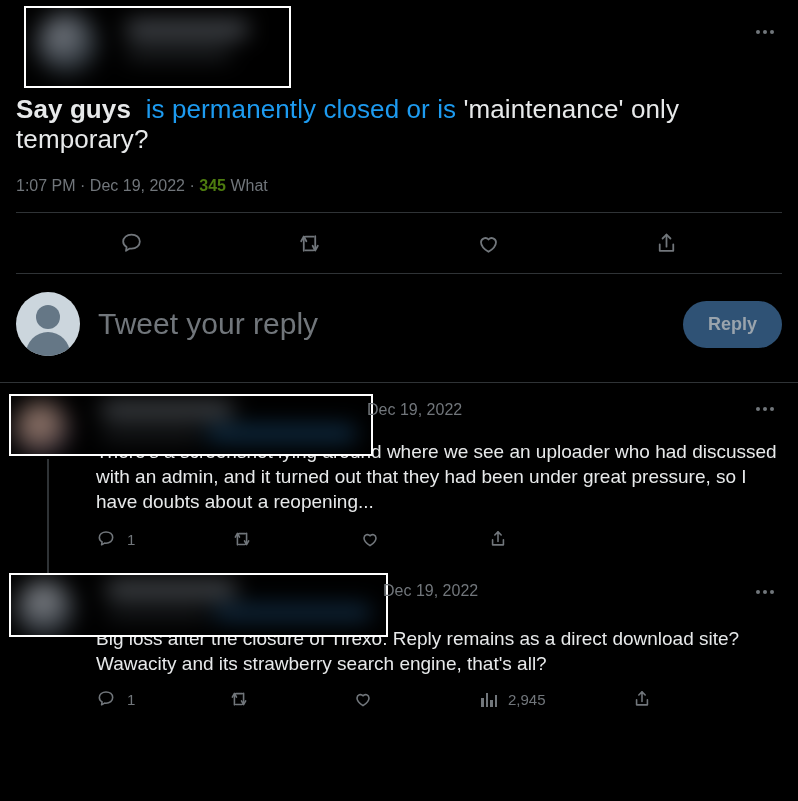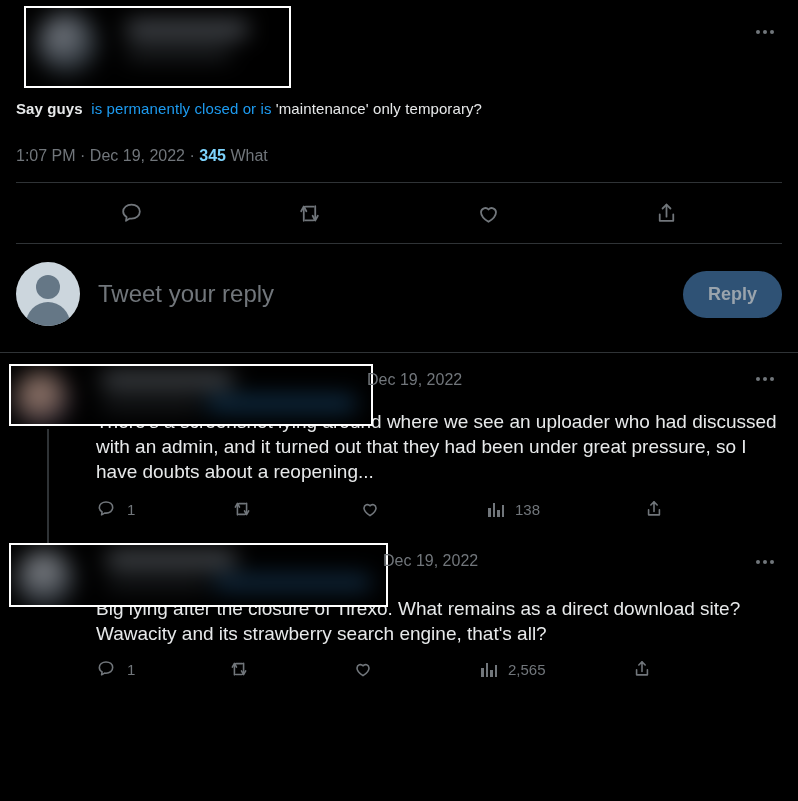--- a/index.html
+++ b/index.html
@@ -49,21 +49,21 @@
     filter: blur(11px);
   }
   .r-avatar {
     position: absolute; border-radius: 50%;
   }
   .r-name, .r-handle, .r-reply {
     position: absolute; border-radius: 6px;
   }
 
   .tweet-text {
-    font-size: 15px;
+    font-size: 26px;
     line-height: 30px;
     color: #e7e9ea;
     letter-spacing: 0.1px;
     padding-top: 2px;
   }
   .tweet-text .bold { font-weight: 700; }
   .link { color: #1d9bf0; }
   a.link { text-decoration: none; cursor: pointer; }
 
   .translate {
@@ -74,21 +74,21 @@
     cursor: pointer;
     display: inline-block;
   }
 
   .meta-row {
     font-size: 16px;
     color: #71767b;
     margin-top: 23px;
     margin-bottom: 17px;
   }
-  .meta-row .strong { color: #7dd3fc; font-weight: 700; }
+  .meta-row .strong { color: #4d7c0f; font-weight: 700; }
 
   .actions-main {
     display: flex;
     height: 60px;
     align-items: center;
     padding: 0 26px;
   }
   .actions-main .act {
     flex: 1; display: flex; justify-content: center;
     cursor: pointer;
@@ -107,21 +107,21 @@
   .avatar-default .head {
     position: absolute; width: 24px; height: 24px; border-radius: 50%;
     background: #657786; left: 20px; top: 13px;
   }
   .avatar-default .body {
     position: absolute; width: 44px; height: 30px;
     border-radius: 22px 22px 0 0; background: #657786;
     left: 10px; top: 40px;
   }
   .composer-placeholder {
-    flex: 1; font-size: 24px; color: #71767b;
+    flex: 1; font-size: 30px; color: #71767b;
     cursor: text;
   }
   .reply-btn {
     background: #2f5275;
     color: #9aa4ad;
     font-size: 18px; font-weight: 700;
     border: none; border-radius: 999px;
     padding: 13px 25px;
     cursor: default;
   }
@@ -296,29 +296,20 @@
       <span></span>
     </div>
     <div class="act" style="width:128px;">
       <span class="icon">
         <svg width="20" height="20" viewBox="0 0 24 24" fill="none" stroke="#71767b" stroke-width="1.9">
           <path d="M12 20s-7.2-4.6-7.2-9.3A4.1 4.1 0 0 1 12 8.2a4.1 4.1 0 0 1 7.2 2.5C19.2 15.4 12 20 12 20z" stroke-linejoin="round"></path>
         </svg>
       </span>
       <span></span>
     </div>
-    <div class="act" style="width:156px;">
-      <span class="bars">
-        <span style="height:9px;"></span>
-          <span style="height:14px;"></span>
-          <span style="height:7px;"></span>
-          <span style="height:12px;"></span>
-      </span>
-      <span>138</span>
-    </div>
     <div class="act">
       <span class="icon">
         <svg width="20" height="20" viewBox="0 0 24 24" fill="none" stroke="#71767b" stroke-width="1.9">
           <path d="M12 3.5v11.5" stroke-linecap="round"></path>
           <path d="M8.2 7.2 12 3.4l3.8 3.8" stroke-linecap="round" stroke-linejoin="round"></path>
           <path d="M5.5 12.8v6.2h13v-6.2" stroke-linecap="round" stroke-linejoin="round"></path>
         </svg>
       </span>
     </div>
   </div>
@@ -339,21 +330,21 @@
     <div class="reply-date" style="left:367px; top:18px;">Dec 19, 2022</div>
     <div class="reply-more" style="top:18px;">
       <span class="dots">
         <i></i>
           <i></i>
           <i></i>
       </span>
     </div>
   </div>
 
-  <div class="reply-body">Big lying after the closure of Tirexo. What remains as a direct download site? Wawacity and its strawberry search engine, that's all?</div>
+  <div class="reply-body">Big loss after the closure of Tirexo. Reply remains as a direct download site? Wawacity and its strawberry search engine, that's all?</div>
 
   <div class="actions-reply" style="height:46px;">
     <div class="act" style="width:133px;">
       <span class="icon">
         <svg width="20" height="20" viewBox="0 0 24 24" fill="none" stroke="#71767b" stroke-width="1.9">
           <path d="M12 3.5c-4.5 0-8 2.9-8 6.6 0 2.2 1.3 4.1 3.3 5.3l-.6 3.6 3.6-2.1c.5.1 1.1.1 1.7.1 4.5 0 8-2.9 8-6.9S16.5 3.5 12 3.5z" stroke-linejoin="round"></path>
         </svg>
       </span>
       <span>1</span>
     </div>
@@ -376,21 +367,21 @@
       </span>
       <span></span>
     </div>
     <div class="act" style="width:151px;">
       <span class="bars">
         <span style="height:9px;"></span>
           <span style="height:14px;"></span>
           <span style="height:7px;"></span>
           <span style="height:12px;"></span>
       </span>
-      <span>2,565</span>
+      <span>2,945</span>
     </div>
     <div class="act">
       <span class="icon">
         <svg width="20" height="20" viewBox="0 0 24 24" fill="none" stroke="#71767b" stroke-width="1.9">
           <path d="M12 3.5v11.5" stroke-linecap="round"></path>
           <path d="M8.2 7.2 12 3.4l3.8 3.8" stroke-linecap="round" stroke-linejoin="round"></path>
           <path d="M5.5 12.8v6.2h13v-6.2" stroke-linecap="round" stroke-linejoin="round"></path>
         </svg>
       </span>
     </div>

